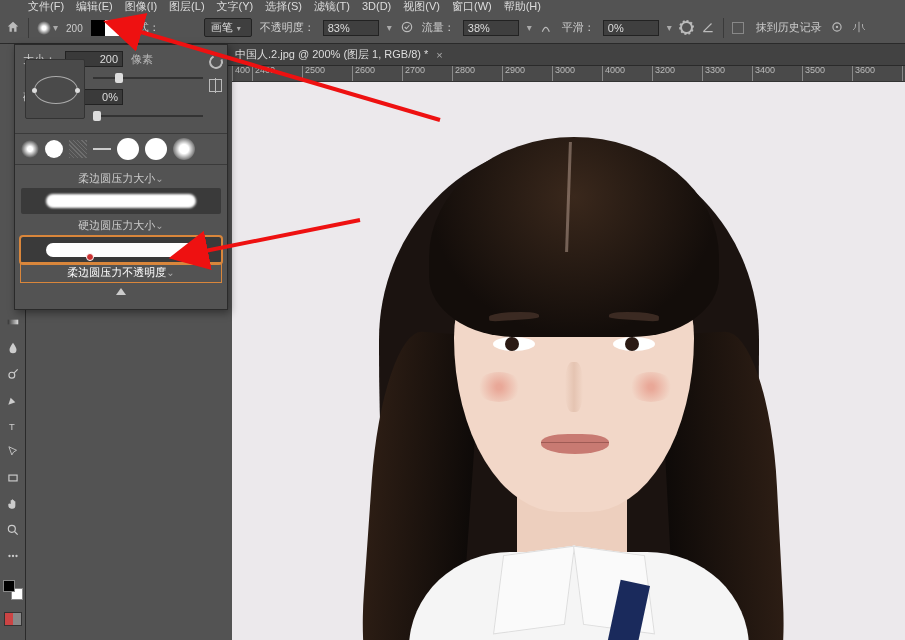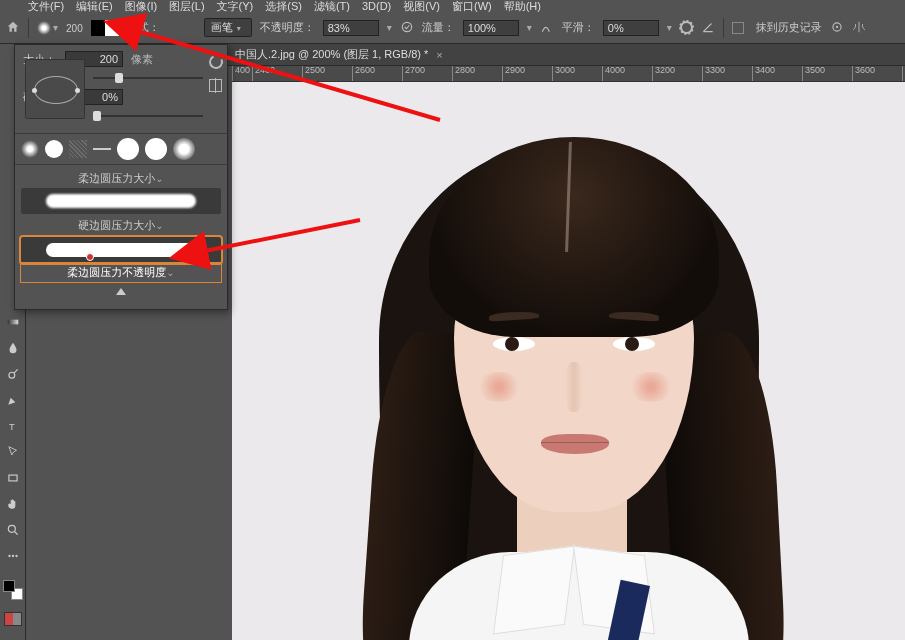--- a/index.html
+++ b/index.html
@@ -148,21 +148,21 @@
   <span class="lbl">模式：</span>
   <span class="sel">画笔</span>
   <span class="lbl">不透明度：</span>
   <span class="pct">83%</span>
     <span class="dd">▾</span>
   <span class="icon-btn"><svg viewBox="0 0 24 24">
         <circle cx="12" cy="12" r="8" fill="none" stroke="#bbb" stroke-width="2"></circle>
         <path d="M8 12l3 3 5-6" stroke="#bbb" fill="none" stroke-width="2"></path>
       </svg></span>
   <span class="lbl">流量：</span>
-  <span class="pct">100%</span>
+  <span class="pct">38%</span>
     <span class="dd">▾</span>
   <span class="icon-btn"><svg viewBox="0 0 24 24">
         <path d="M4 20c4-10 8-10 12 0" stroke="#bbb" fill="none" stroke-width="2"></path>
       </svg></span>
   <span class="lbl">平滑：</span>
   <span class="pct">0%</span>
     <span class="dd">▾</span>
   <span class="gear-icon"></span>
   <span class="icon-btn"><svg viewBox="0 0 24 24">
         <path d="M4 20h16M4 20L18 6" stroke="#bbb" fill="none" stroke-width="2"></path>

